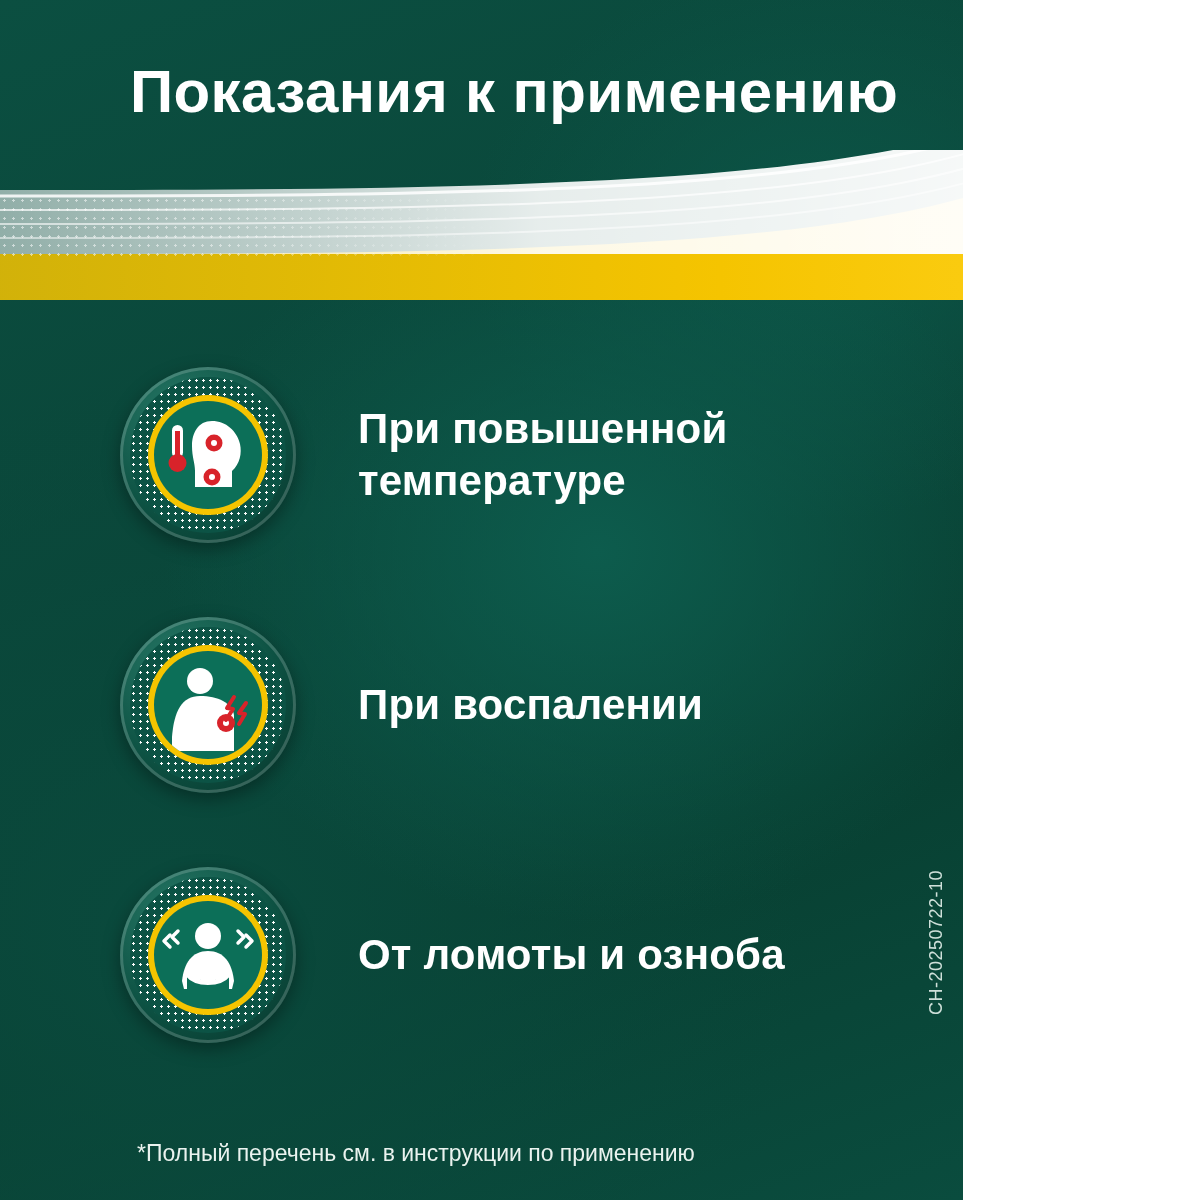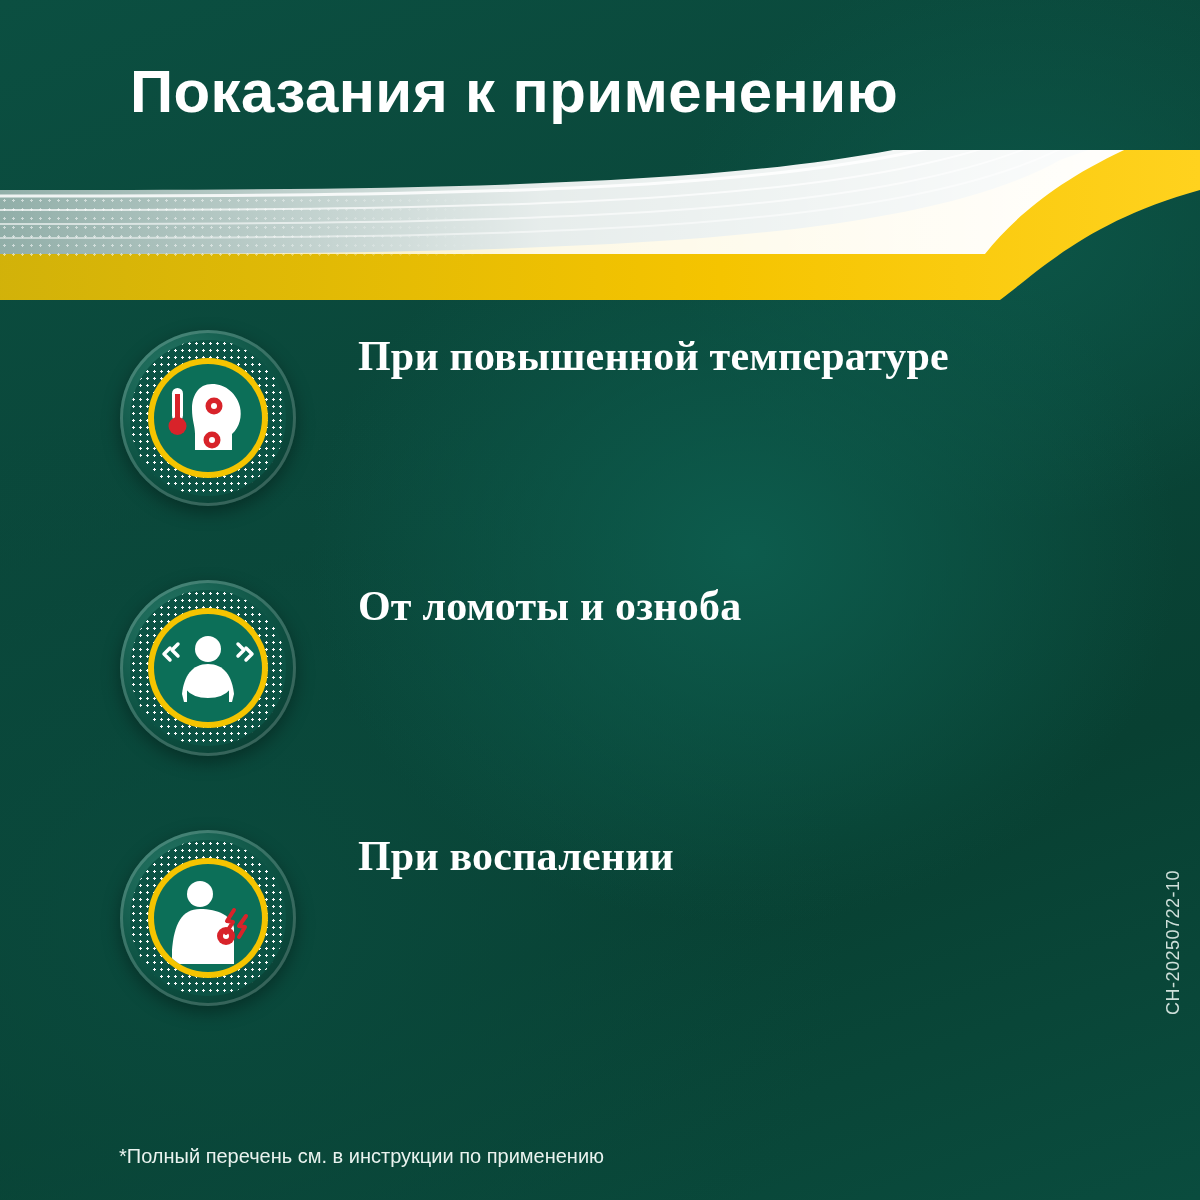--- a/index.html
+++ b/index.html
@@ -5,21 +5,21 @@
 <style>
   * { box-sizing: border-box; margin: 0; padding: 0; }
   html, body {
     width: 1200px;
     height: 1200px;
     overflow: hidden;
     font-family: "Liberation Sans", sans-serif;
   }
   .poster {
     position: relative;
-    width: 1200px;
+    width: 963px;
     height: 1200px;
     background:
       radial-gradient(ellipse 700px 600px at 62% 46%, #0d5c4d 0%, rgba(13,92,77,0) 62%),
       radial-gradient(ellipse 900px 800px at 18% 78%, #0a4a3d 0%, rgba(10,74,61,0) 70%),
       radial-gradient(ellipse 500px 400px at 85% 20%, #0c5547 0%, rgba(12,85,71,0) 70%),
       linear-gradient(160deg, #0b4f41 0%, #0a4639 40%, #084032 70%, #0a4c3e 100%);
     overflow: hidden;
   }
 
   
@@ -70,23 +70,23 @@
   
   .rows {
     position: absolute;
     top: 330px;
     left: 0;
     width: 1200px;
   }
   .row {
     position: relative;
     display: flex;
+    align-items: center;
     height: 250px;
     padding-left: 120px;
-    font-family: Liberation Serif, serif;
   }
   .badge {
     position: relative;
     width: 176px;
     height: 176px;
     flex: 0 0 176px;
   }
   .badge .ring-outer {
     position: absolute;
     inset: 0;
@@ -123,24 +123,24 @@
     font-size: 42px;
     font-weight: bold;
     line-height: 1.25;
     max-width: 640px;
     letter-spacing: 0.2px;
   }
 
   
   .footnotes {
     position: absolute;
-    left: 119px;
+    left: 137px;
     bottom: 28px;
     color: #eaf3ef;
-    font-size: 20px;
+    font-size: 23px;
     line-height: 1.6;
   }
   .footnotes div { white-space: nowrap; }
 
   
   .code {
     position: absolute;
     right: 16px;
     bottom: 185px;
     color: #cfe0da;
@@ -213,57 +213,57 @@
     </div>
 
     <div class="row">
       <div class="badge">
         <div class="ring-outer"></div>
         <div class="ring-dots"></div>
         <div class="ring-yellow"></div>
         <div class="ring-inner">
           <svg width="108" height="108" viewBox="0 0 108 108" xmlns="http://www.w3.org/2000/svg" aria-hidden="true">
 
+            <circle cx="46" cy="30" r="13" fill="#ffffff"></circle>
+            <path d="M46 45 C28 45 20 60 18 86 L18 100 L80 100 L80 64 C78 52 64 45 46 45 Z" fill="#ffffff"></path>
+
+            <circle cx="72" cy="72" r="9" fill="#d8232a"></circle>
+            <circle cx="72" cy="72" r="3" fill="#ffffff"></circle>
+
+            <path d="M80 46 l-7 11 l6 1 l-7 11" fill="none" stroke="#d8232a" stroke-width="4" stroke-linecap="round" stroke-linejoin="round"></path>
+            <path d="M92 52 l-7 10 l6 1 l-6 10" fill="none" stroke="#d8232a" stroke-width="4" stroke-linecap="round" stroke-linejoin="round"></path>
+          </svg>
+        </div>
+      </div>
+      <div class="row-label">При воспалении</div>
+    </div>
+
+    <div class="row">
+      <div class="badge">
+        <div class="ring-outer"></div>
+        <div class="ring-dots"></div>
+        <div class="ring-yellow"></div>
+        <div class="ring-inner">
+          <svg width="108" height="108" viewBox="0 0 108 108" xmlns="http://www.w3.org/2000/svg" aria-hidden="true">
+
             <circle cx="54" cy="35" r="13" fill="#ffffff"></circle>
             <path d="M54 50 C38 50 30 62 28 80 L30 88 L78 88 L80 80 C78 62 70 50 54 50 Z" fill="#ffffff"></path>
             <path d="M33 72 C40 82 68 82 75 72 L75 88 L33 88 Z" fill="#0c6f58"></path>
             <path d="M34 74 C42 84 66 84 74 74" fill="none" stroke="#ffffff" stroke-width="5" stroke-linecap="round"></path>
 
             <path d="M24 30 l-6 6 l6 6" fill="none" stroke="#ffffff" stroke-width="3.5" stroke-linecap="round" stroke-linejoin="round"></path>
             <path d="M16 34 l-6 6 l6 6" fill="none" stroke="#ffffff" stroke-width="3.5" stroke-linecap="round" stroke-linejoin="round"></path>
             <path d="M84 30 l6 6 l-6 6" fill="none" stroke="#ffffff" stroke-width="3.5" stroke-linecap="round" stroke-linejoin="round"></path>
             <path d="M92 34 l6 6 l-6 6" fill="none" stroke="#ffffff" stroke-width="3.5" stroke-linecap="round" stroke-linejoin="round"></path>
           </svg>
         </div>
       </div>
       <div class="row-label">От ломоты и озноба</div>
     </div>
 
-    <div class="row">
-      <div class="badge">
-        <div class="ring-outer"></div>
-        <div class="ring-dots"></div>
-        <div class="ring-yellow"></div>
-        <div class="ring-inner">
-          <svg width="108" height="108" viewBox="0 0 108 108" xmlns="http://www.w3.org/2000/svg" aria-hidden="true">
-
-            <circle cx="46" cy="30" r="13" fill="#ffffff"></circle>
-            <path d="M46 45 C28 45 20 60 18 86 L18 100 L80 100 L80 64 C78 52 64 45 46 45 Z" fill="#ffffff"></path>
-
-            <circle cx="72" cy="72" r="9" fill="#d8232a"></circle>
-            <circle cx="72" cy="72" r="3" fill="#ffffff"></circle>
-
-            <path d="M80 46 l-7 11 l6 1 l-7 11" fill="none" stroke="#d8232a" stroke-width="4" stroke-linecap="round" stroke-linejoin="round"></path>
-            <path d="M92 52 l-7 10 l6 1 l-6 10" fill="none" stroke="#d8232a" stroke-width="4" stroke-linecap="round" stroke-linejoin="round"></path>
-          </svg>
-        </div>
-      </div>
-      <div class="row-label">При воспалении</div>
-    </div>
-
   </div>
 
   <div class="footnotes">
     <div>*Полный перечень см. в инструкции по применению</div>
   </div>
 
   <div class="code">CH-20250722-10</div>
 
 </div>
 

